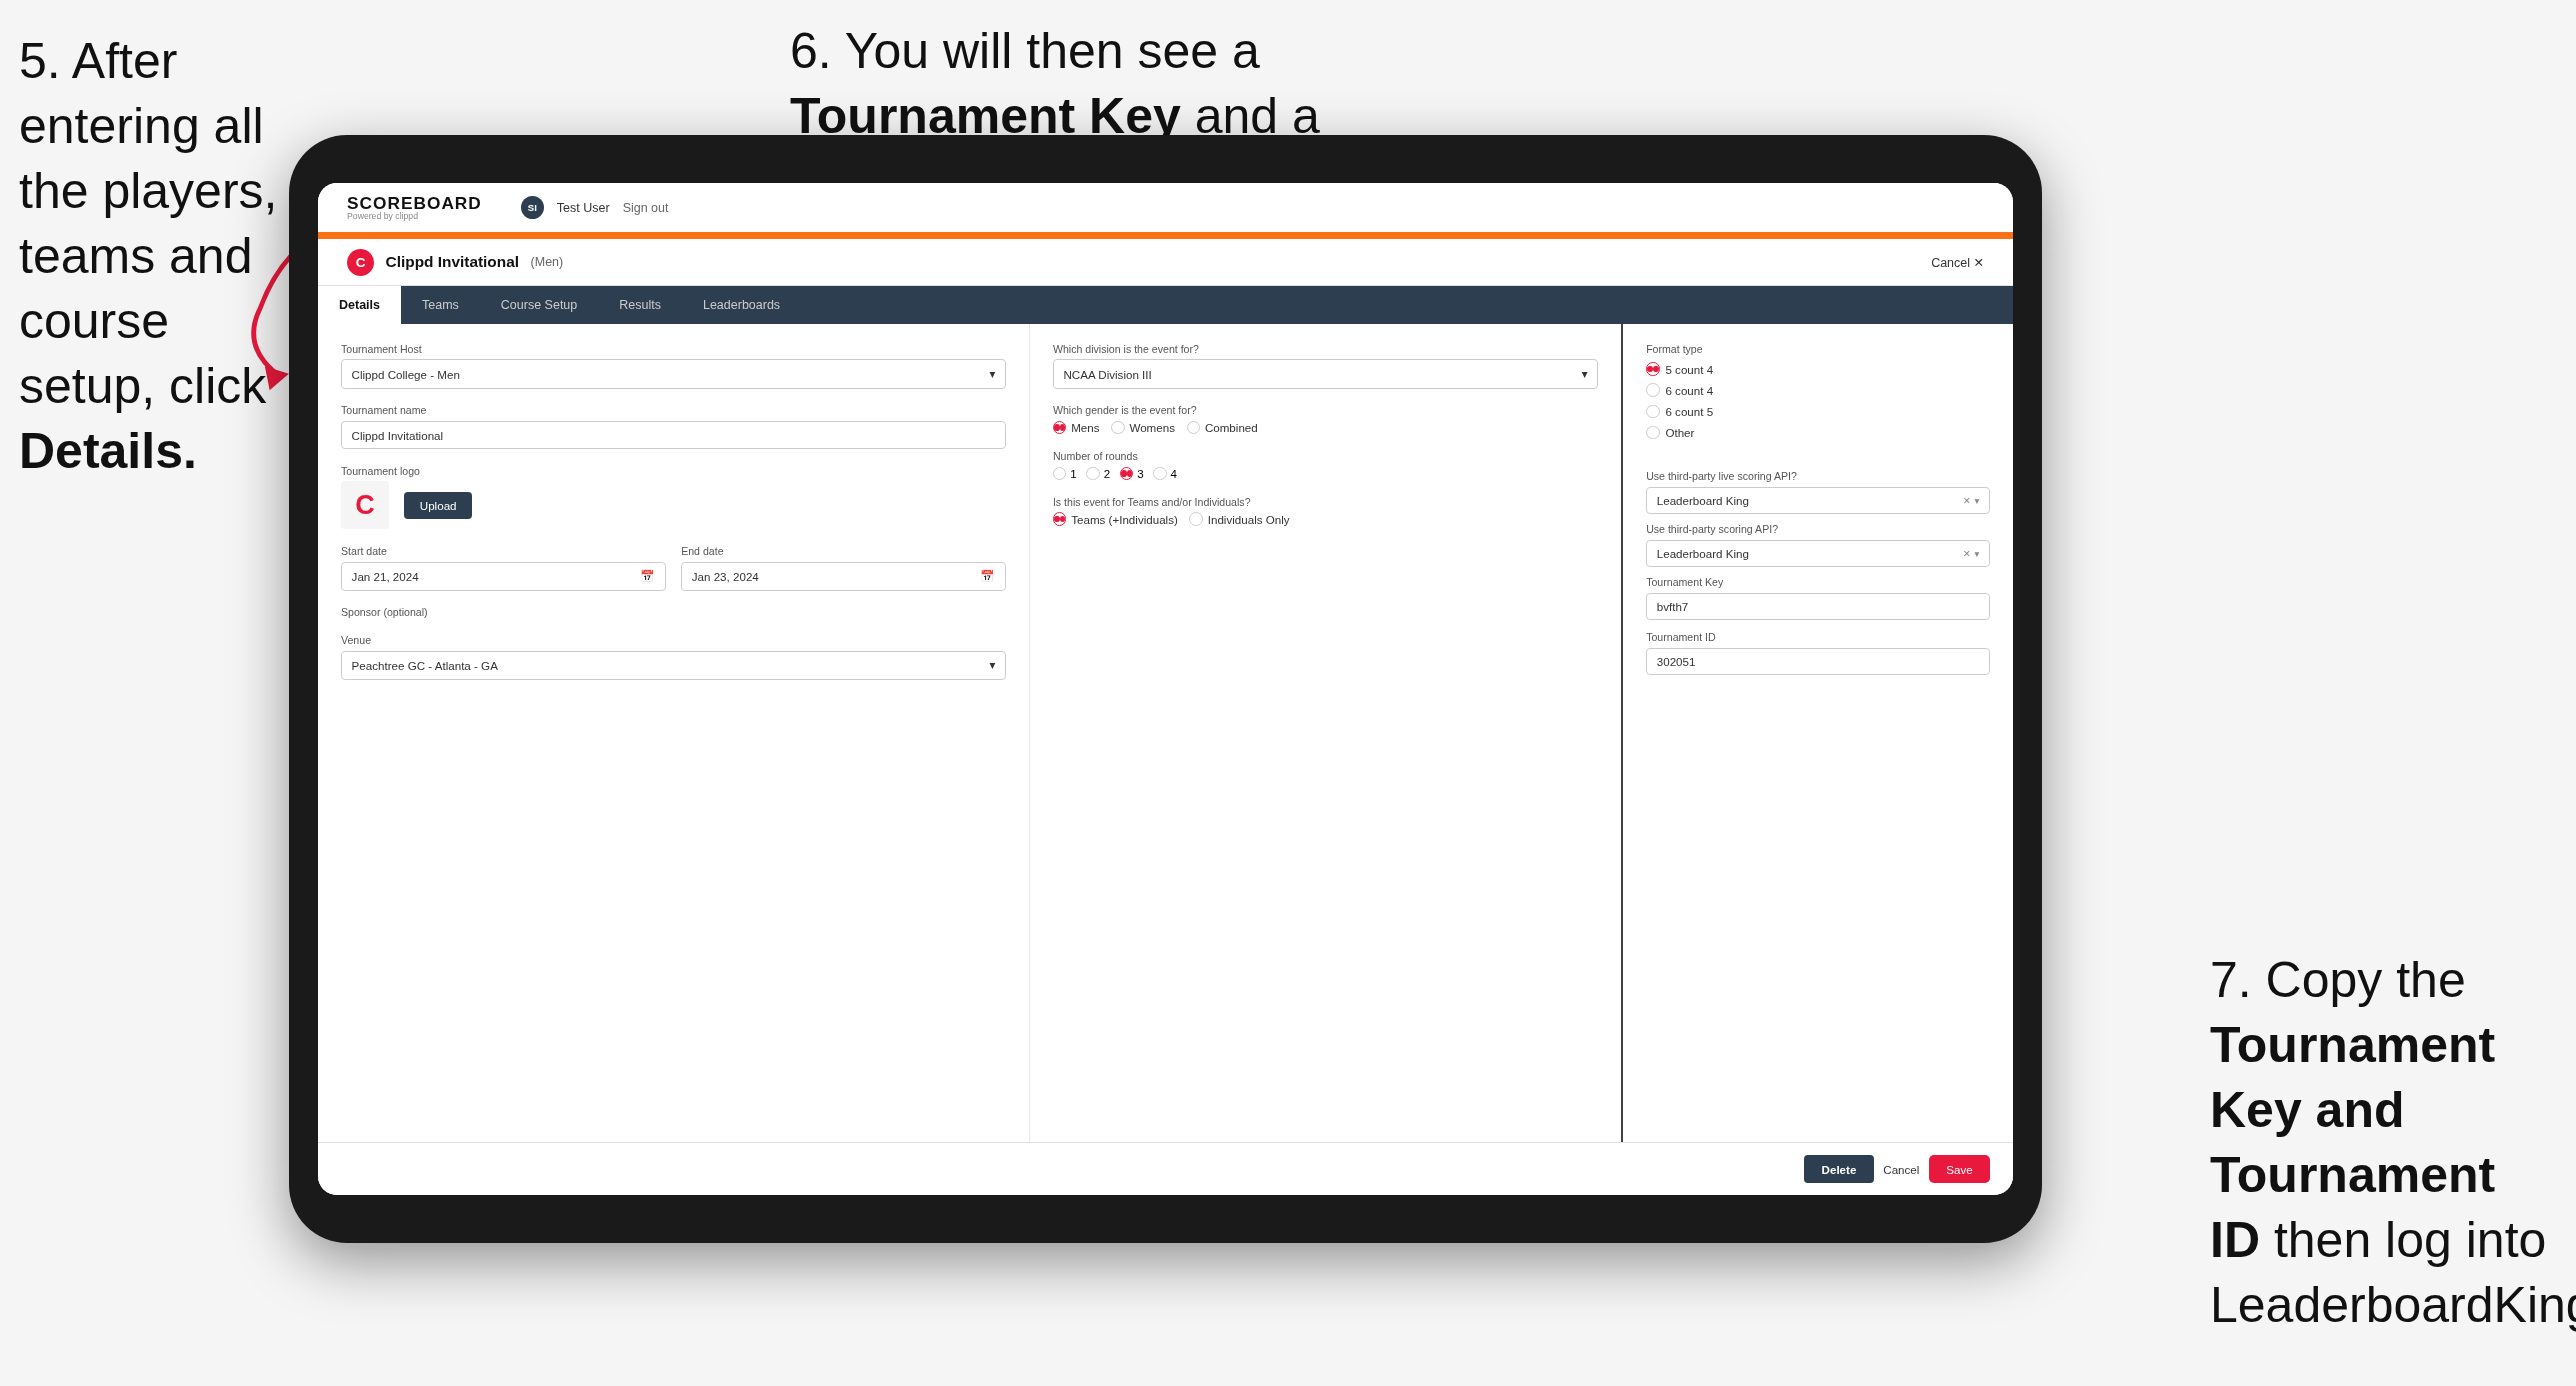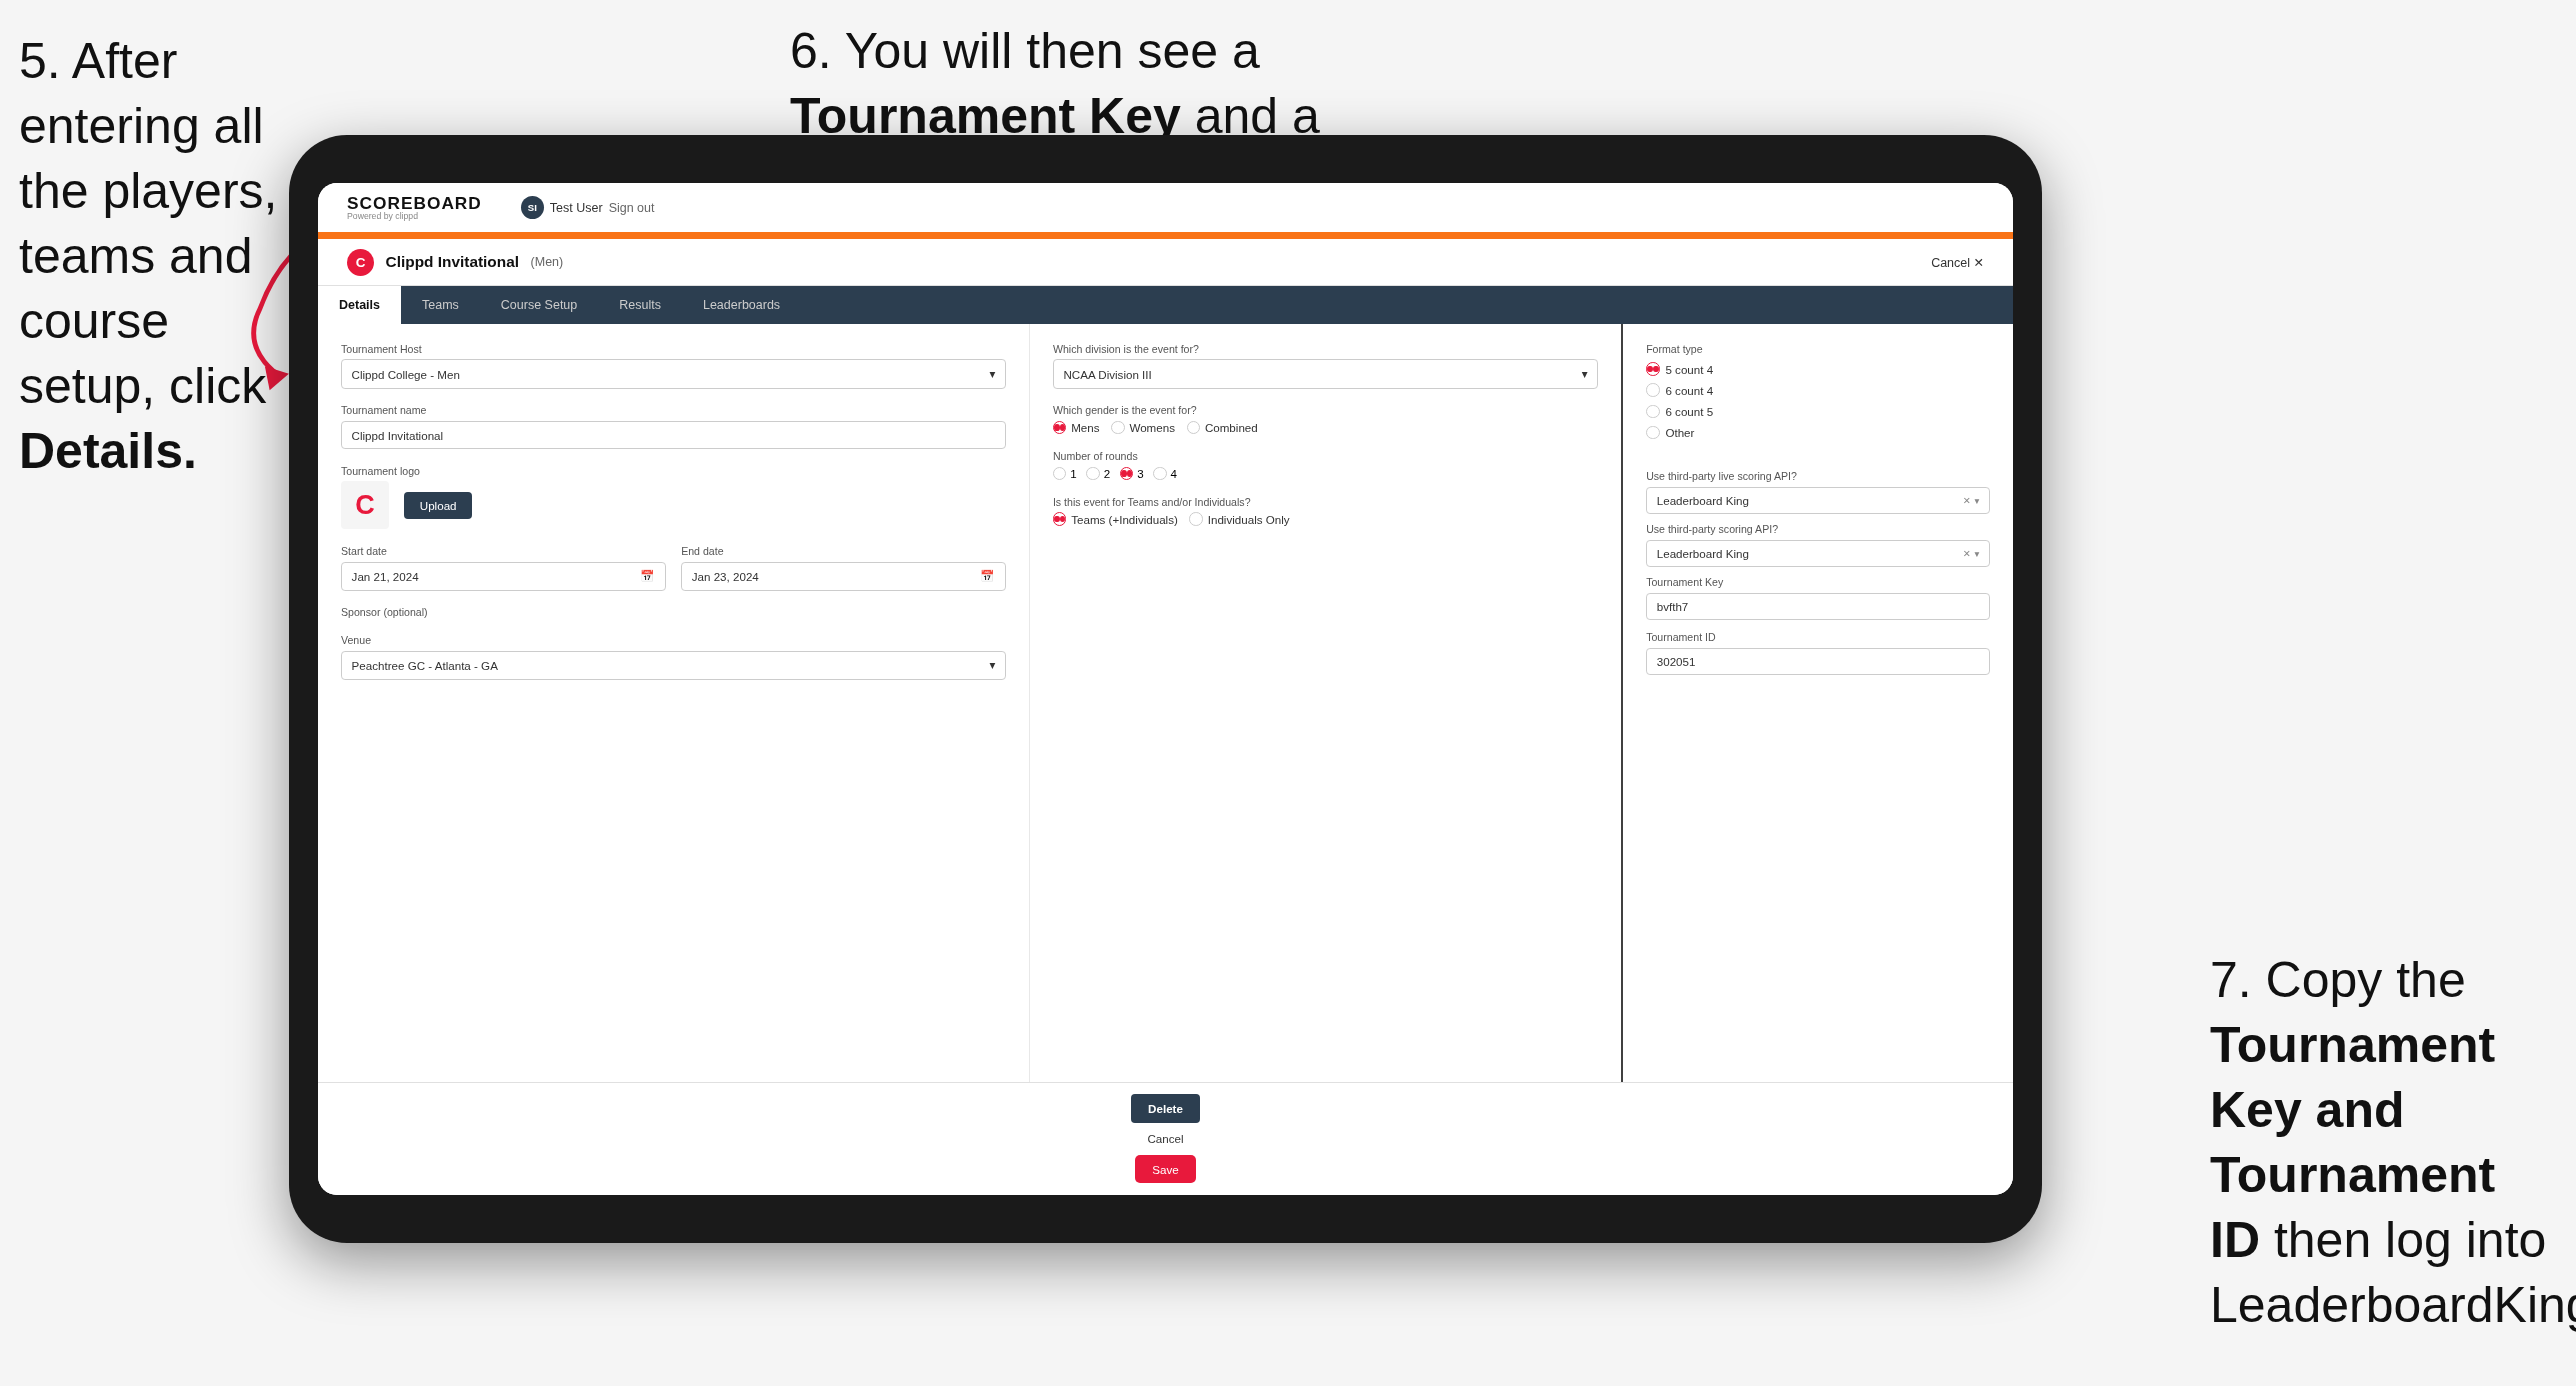--- a/index.html
+++ b/index.html
@@ -101,21 +101,21 @@
     }
     .nav-link {
       font-size: 12.5px;
       color: #333;
       text-decoration: none;
       font-weight: 500;
     }
     .nav-right {
       display: flex;
       align-items: center;
-      gap: 6px;
+      gap: 13px;
       font-size: 12.5px;
       color: #333;
     }
 
     
     .sub-header {
       padding: 9.6px 29px;
       display: flex;
       align-items: center;
       justify-content: space-between;
@@ -377,21 +377,20 @@
     
     .footer-bar {
       border-top: 1px solid #e0e0e0;
       padding: 11.6px 23px;
       display: flex;
       justify-content: flex-end;
       align-items: center;
       gap: 9.6px;
       flex-shrink: 0;
       background: #fff;
-      flex-direction: column;
     }
     .btn-delete {
       background: #2c3e50;
       color: white;
       border: none;
       border-radius: 3.9px;
       padding: 7.7px 17.3px;
       font-size: 11.6px;
       cursor: pointer;
       font-weight: 600;

